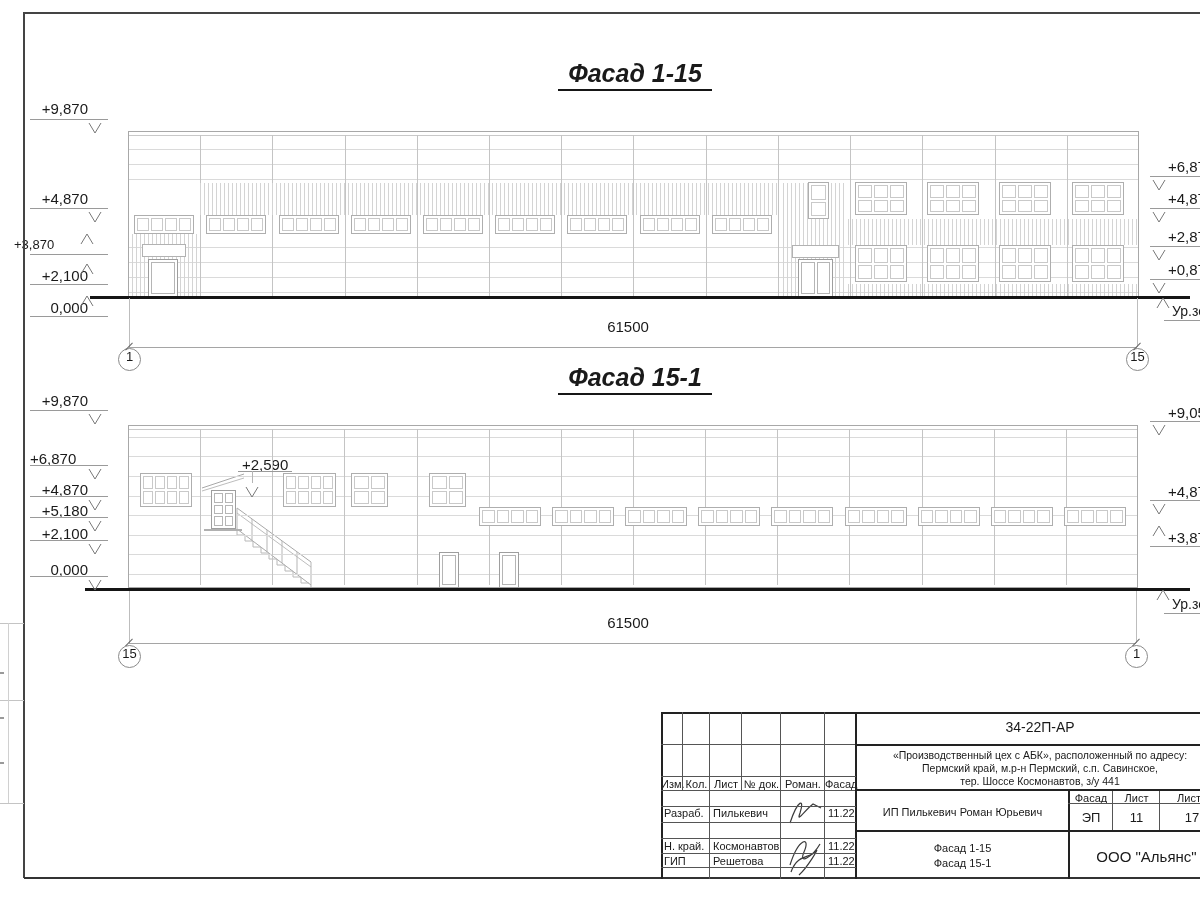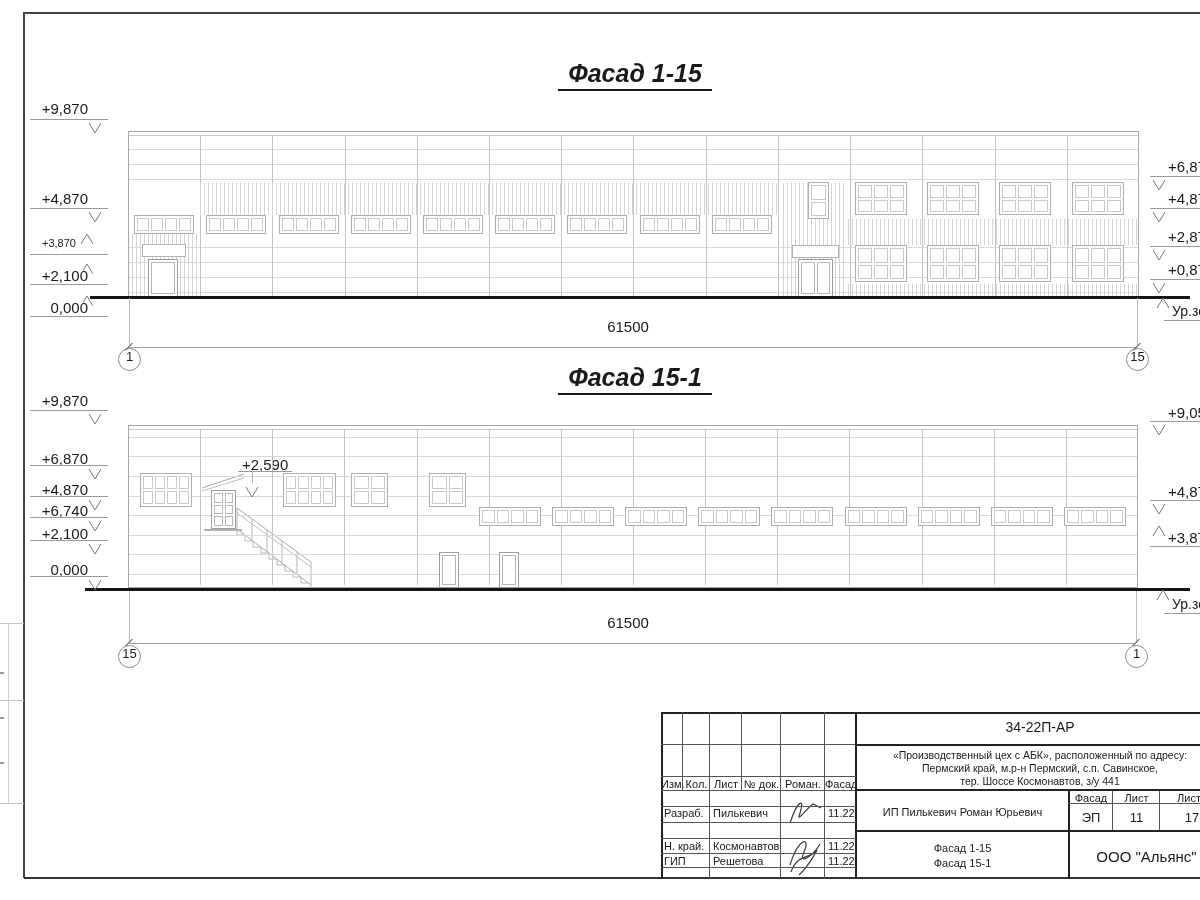--- a/index.html
+++ b/index.html
@@ -266,21 +266,21 @@
     <div style="position: absolute; box-sizing: border-box; left: 30px; top: 100px; width: 58px; text-align: right; font-size: 15px;">+9,870</div>
     <div style="position: absolute; box-sizing: border-box; left: 30px; top: 119px; width: 78px; height: 1px; background: rgb(154, 154, 154);"></div>
     <div style="position: absolute; box-sizing: border-box; left: 88px; top: 119px; width: 14px; height: 12px;"><svg width="14" height="12">
         <path d="M1 1 L7 11 L13 1" stroke="#787878" fill="none"></path>
       </svg></div>
     <div style="position: absolute; box-sizing: border-box; left: 30px; top: 190px; width: 58px; text-align: right; font-size: 15px;">+4,870</div>
     <div style="position: absolute; box-sizing: border-box; left: 30px; top: 208px; width: 78px; height: 1px; background: rgb(154, 154, 154);"></div>
     <div style="position: absolute; box-sizing: border-box; left: 88px; top: 208px; width: 14px; height: 12px;"><svg width="14" height="12">
         <path d="M1 1 L7 11 L13 1" stroke="#787878" fill="none"></path>
       </svg></div>
-    <div style="position: absolute; box-sizing: border-box; left: 30px; top: 237px; width: 58px; text-align: center; font-size: 11px;">+3,870</div>
+    <div style="position: absolute; box-sizing: border-box; left: 14px; top: 237px; width: 58px; text-align: left; font-size: 13px;">+3,870</div>
     <div style="position: absolute; box-sizing: border-box; left: 30px; top: 254px; width: 78px; height: 1px; background: rgb(154, 154, 154);"></div>
     <div style="position: absolute; box-sizing: border-box; left: 80px; top: 230px; width: 14px; height: 12px;"><svg width="14" height="12">
         <path d="M1 11 L7 1 L13 11" stroke="#787878" fill="none"></path>
       </svg></div>
     <div style="position: absolute; box-sizing: border-box; left: 30px; top: 267px; width: 58px; text-align: right; font-size: 15px;">+2,100</div>
     <div style="position: absolute; box-sizing: border-box; left: 30px; top: 284px; width: 78px; height: 1px; background: rgb(154, 154, 154);"></div>
     <div style="position: absolute; box-sizing: border-box; left: 80px; top: 260px; width: 14px; height: 12px;"><svg width="14" height="12">
         <path d="M1 11 L7 1 L13 11" stroke="#787878" fill="none"></path>
       </svg></div>
     <div style="position: absolute; box-sizing: border-box; left: 30px; top: 299px; width: 58px; text-align: right; font-size: 15px;">0,000</div>
@@ -440,31 +440,31 @@
     <div style="position: absolute; box-sizing: border-box; left: 129px; top: 591px; width: 1px; height: 52px; background: rgb(189, 189, 189);"></div>
     <div style="position: absolute; box-sizing: border-box; left: 1136px; top: 591px; width: 1px; height: 52px; background: rgb(189, 189, 189);"></div>
     <div style="position: absolute; box-sizing: border-box; left: 129px; top: 643px; width: 1007px; height: 1px; background: rgb(165, 165, 165);"></div>
     <div style="position: absolute; box-sizing: border-box; left: 124px; top: 642px; width: 10px; height: 1px; background: rgb(102, 102, 102); transform: rotate(-45deg);"></div>
     <div style="position: absolute; box-sizing: border-box; left: 1131px; top: 642px; width: 10px; height: 1px; background: rgb(102, 102, 102); transform: rotate(-45deg);"></div>
     <div style="position: absolute; box-sizing: border-box; left: 30px; top: 392px; width: 58px; text-align: right; font-size: 15px;">+9,870</div>
     <div style="position: absolute; box-sizing: border-box; left: 30px; top: 410px; width: 78px; height: 1px; background: rgb(154, 154, 154);"></div>
     <div style="position: absolute; box-sizing: border-box; left: 88px; top: 410px; width: 14px; height: 12px;"><svg width="14" height="12">
         <path d="M1 1 L7 11 L13 1" stroke="#787878" fill="none"></path>
       </svg></div>
-    <div style="position: absolute; box-sizing: border-box; left: 30px; top: 450px; width: 58px; text-align: right; font-size: 15px;">+6,870</div>
+    <div style="position: absolute; box-sizing: border-box; left: 30px; top: 450px; width: 58px; font-size: 15px;">+6,870</div>
     <div style="position: absolute; box-sizing: border-box; left: 30px; top: 465px; width: 78px; height: 1px; background: rgb(154, 154, 154);"></div>
     <div style="position: absolute; box-sizing: border-box; left: 88px; top: 465px; width: 14px; height: 12px;"><svg width="14" height="12">
         <path d="M1 1 L7 11 L13 1" stroke="#787878" fill="none"></path>
       </svg></div>
     <div style="position: absolute; box-sizing: border-box; left: 30px; top: 481px; width: 58px; text-align: right; font-size: 15px;">+4,870</div>
     <div style="position: absolute; box-sizing: border-box; left: 30px; top: 496px; width: 78px; height: 1px; background: rgb(154, 154, 154);"></div>
     <div style="position: absolute; box-sizing: border-box; left: 88px; top: 496px; width: 14px; height: 12px;"><svg width="14" height="12">
         <path d="M1 1 L7 11 L13 1" stroke="#787878" fill="none"></path>
       </svg></div>
-    <div style="position: absolute; box-sizing: border-box; left: 30px; top: 502px; width: 58px; text-align: right; font-size: 15px;">+6,740</div>
+    <div style="position: absolute; box-sizing: border-box; left: 30px; top: 502px; width: 58px; text-align: right; font-size: 15px;">+5,180</div>
     <div style="position: absolute; box-sizing: border-box; left: 30px; top: 517px; width: 78px; height: 1px; background: rgb(154, 154, 154);"></div>
     <div style="position: absolute; box-sizing: border-box; left: 88px; top: 517px; width: 14px; height: 12px;"><svg width="14" height="12">
         <path d="M1 1 L7 11 L13 1" stroke="#787878" fill="none"></path>
       </svg></div>
     <div style="position: absolute; box-sizing: border-box; left: 30px; top: 525px; width: 58px; text-align: right; font-size: 15px;">+2,100</div>
     <div style="position: absolute; box-sizing: border-box; left: 30px; top: 540px; width: 78px; height: 1px; background: rgb(154, 154, 154);"></div>
     <div style="position: absolute; box-sizing: border-box; left: 88px; top: 540px; width: 14px; height: 12px;"><svg width="14" height="12">
         <path d="M1 1 L7 11 L13 1" stroke="#787878" fill="none"></path>
       </svg></div>
     <div style="position: absolute; box-sizing: border-box; left: 30px; top: 561px; width: 58px; text-align: right; font-size: 15px;">0,000</div>

